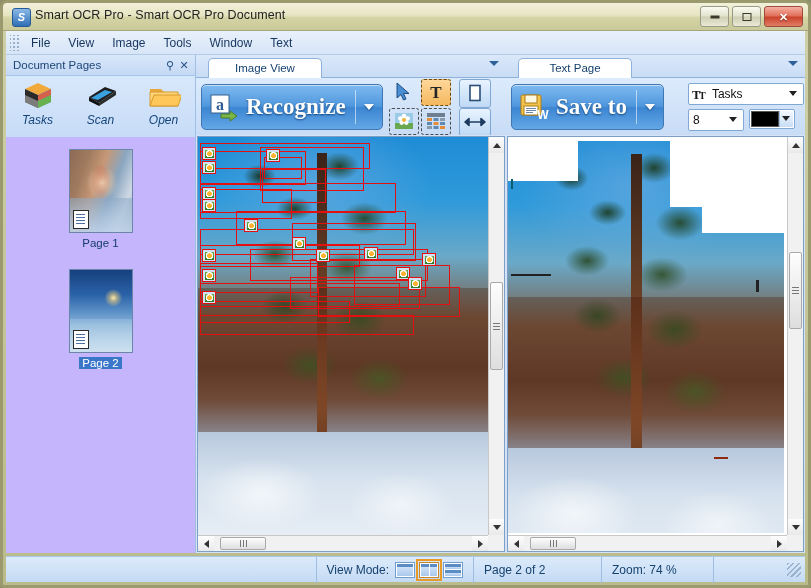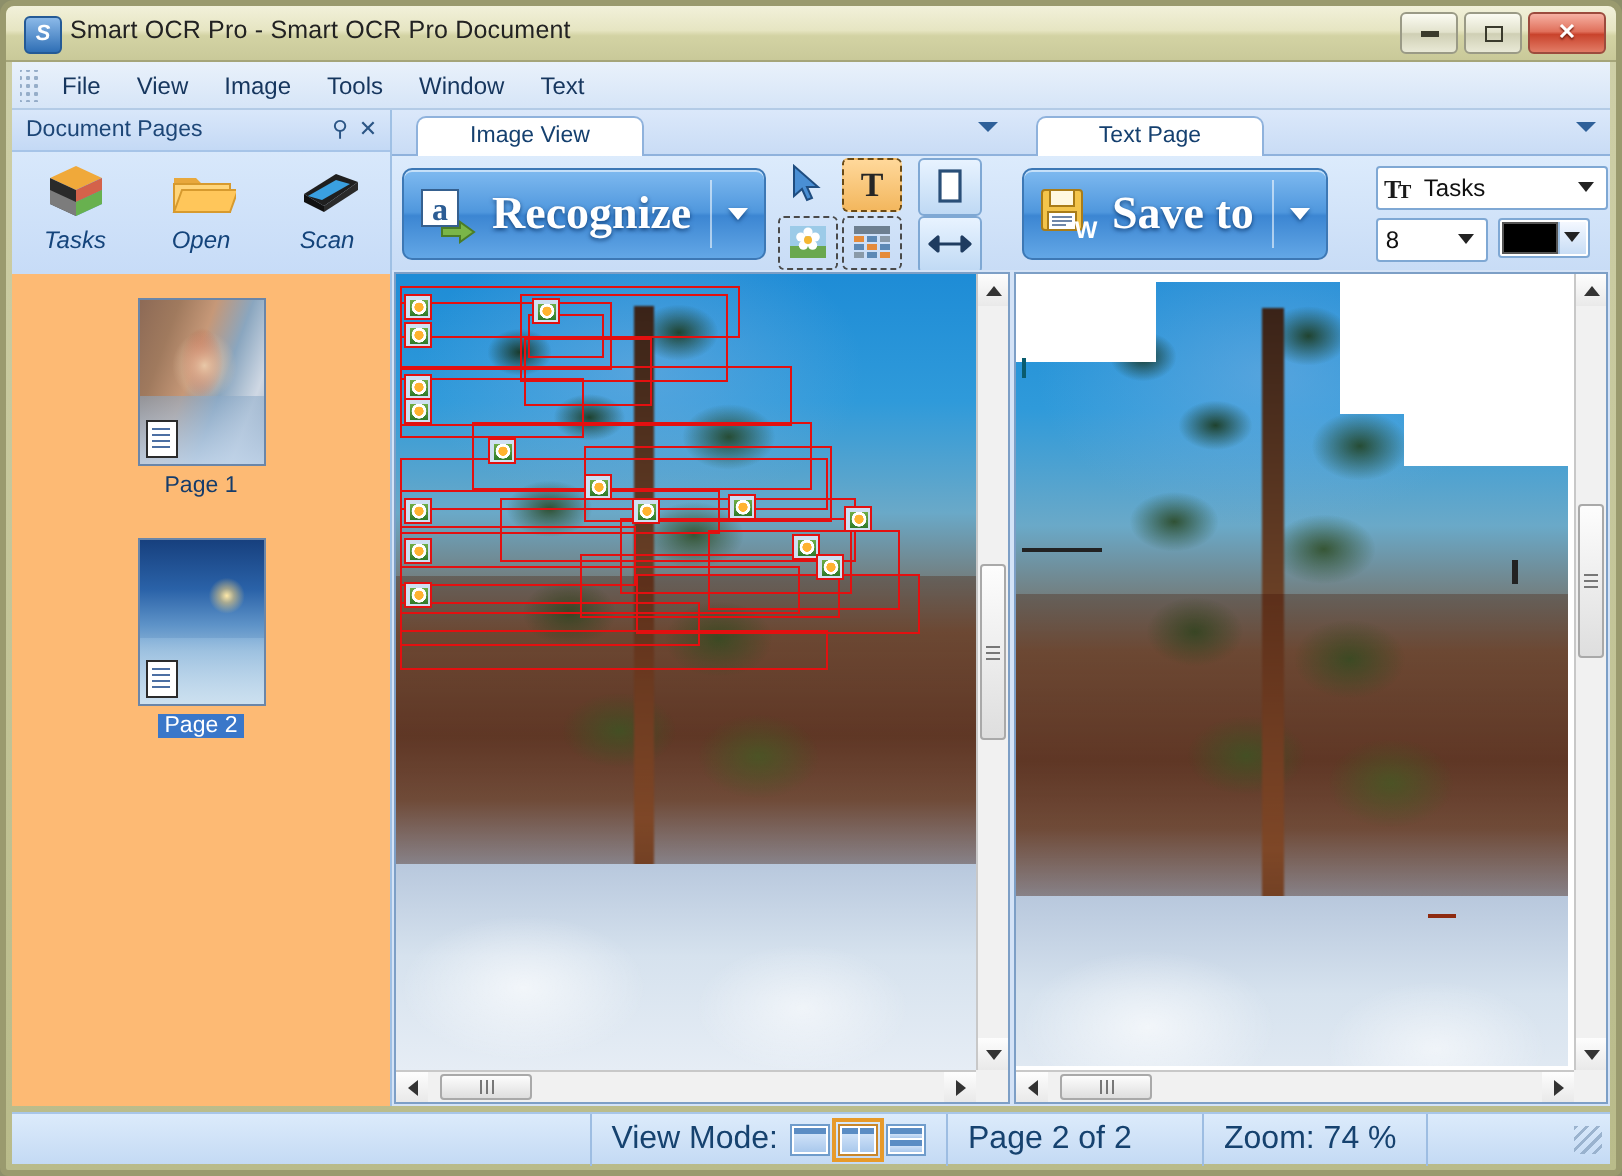--- a/index.html
+++ b/index.html
@@ -82,21 +82,21 @@
   .sb-title{font-size:11.5px;color:#1d4677;flex:1;}
   .sb-ic{width:14px;height:14px;font-size:11px;color:#2b5585;text-align:center;line-height:14px;cursor:pointer;}
   .sb-toolbar{
     height:60px;background:linear-gradient(180deg,#d8e8fb 0%,#c6dbf7 100%);
     border-bottom:2px solid #2a5d9b;
     display:flex;justify-content:space-around;align-items:flex-start;padding-top:4px;
   }
   .tbtn{width:56px;text-align:center;cursor:pointer;}
   .tbtn .lbl{font-size:12px;color:#14447b;margin-top:1px;display:block;font-style:italic;}
   .tbtn svg{display:block;margin:0 auto;}
-  .thumbs{position:absolute;left:0;right:0;top:82px;bottom:0;overflow:hidden;background:#fdba74;}
+  .thumbs{position:absolute;left:0;right:0;top:82px;bottom:0;overflow:hidden;background:#c4b5fd;}
   .thumb-wrap{margin:10px auto 0;width:64px;text-align:center;}
   .thumb{
     width:64px;height:84px;position:relative;border:1px solid #6b86a8;box-sizing:border-box;
     overflow:hidden;cursor:pointer;
   }
   .thumb .page-badge{
     position:absolute;left:3px;bottom:3px;width:14px;height:17px;
     background:#fff;border:1px solid #2b2b2b;
     background-image:repeating-linear-gradient(180deg,#4c6fa3 0 1px,transparent 1px 3px);
     background-size:9px 12px;background-repeat:no-repeat;background-position:2px 3px;
@@ -297,21 +297,21 @@
   
   .statusbar{
     position:absolute;left:3px;right:3px;bottom:3px;height:26px;
     background:linear-gradient(180deg,#dcebfb 0%,#c4daf4 100%);
     border-top:1px solid #a8c6e8;
     display:flex;align-items:center;box-sizing:border-box;
   }
   .sspace{flex:1;}
   .scell{
     height:26px;display:flex;align-items:center;padding:0 10px;
-    border-left:1px solid #9dbde2;font-size:16px;color:#16426f;box-sizing:border-box;
+    border-left:1px solid #9dbde2;font-size:12px;color:#16426f;box-sizing:border-box;
   }
   .vm-btns{display:flex;gap:4px;margin-left:6px;}
   .vmb{
     width:20px;height:16px;border:1px solid #6f9ccb;background:#fff;
     box-sizing:border-box;cursor:pointer;padding:1px;display:flex;gap:1px;
   }
   .vmb .p{flex:1;background:linear-gradient(180deg,#cfe2f8,#a9c8ec);border-top:3px solid #5b8dc4;box-sizing:border-box;}
   .vmb.stack{flex-direction:column;}
   .vmb.sel{outline:2px solid #e79a2a;outline-offset:1px;border-color:#c8862a;}
   .sizegrip{
@@ -369,34 +369,34 @@
           <path d="M4 9 L17 15 L17 28 L4 22 Z" fill="#2a2a2a"></path>
           <path d="M30 9 L17 15 L17 28 L30 22 Z" fill="#4d9fe0"></path>
           <path d="M17 15 L30 9 L30 15 L17 21 Z" fill="#e35b3a" opacity=".9"></path>
           <path d="M17 21 L30 15 L30 22 L17 28 Z" fill="#6cb33f" opacity=".9"></path>
           <path d="M4 15 L17 21 L17 28 L4 22 Z" fill="#8b8b8b" opacity=".85"></path>
         </svg>
         <span class="lbl">Tasks</span>
       </div>
       <div class="tbtn">
         <svg width="34" height="32" viewBox="0 0 34 32">
-          <path d="M3 9 h11 l3 3 h14 v3 H3 Z" fill="#e8a83c"></path>
-          <path d="M3 12 h28 v14 H3 Z" fill="#ffd57a" stroke="#d79a2e"></path>
-          <path d="M3 26 L7 15 h28 L31 26 Z" fill="#ffc65a" stroke="#d79a2e"></path>
-        </svg>
-        <span class="lbl">Open</span>
-      </div>
-      <div class="tbtn">
-        <svg width="34" height="32" viewBox="0 0 34 32">
           <path d="M5 17 L21 7 L32 11 L15 23 Z" fill="#1f1f1f"></path>
           <path d="M7 18 L21 10 L28 12 L14 20 Z" fill="#3aa0e0"></path>
           <path d="M5 17 L15 23 L15 26 L5 21 Z" fill="#111"></path>
           <path d="M15 23 L32 11 L32 15 L15 26 Z" fill="#2a2a2a"></path>
         </svg>
         <span class="lbl">Scan</span>
+      </div>
+      <div class="tbtn">
+        <svg width="34" height="32" viewBox="0 0 34 32">
+          <path d="M3 9 h11 l3 3 h14 v3 H3 Z" fill="#e8a83c"></path>
+          <path d="M3 12 h28 v14 H3 Z" fill="#ffd57a" stroke="#d79a2e"></path>
+          <path d="M3 26 L7 15 h28 L31 26 Z" fill="#ffc65a" stroke="#d79a2e"></path>
+        </svg>
+        <span class="lbl">Open</span>
       </div>
     </div>
 
     <div class="thumbs">
       <div class="thumb-wrap" style="margin-top:12px;">
         <div class="thumb">
           <div class="art1"></div>
           <div class="page-badge"></div>
         </div>
         <span class="thumb-label">Page 1</span>

